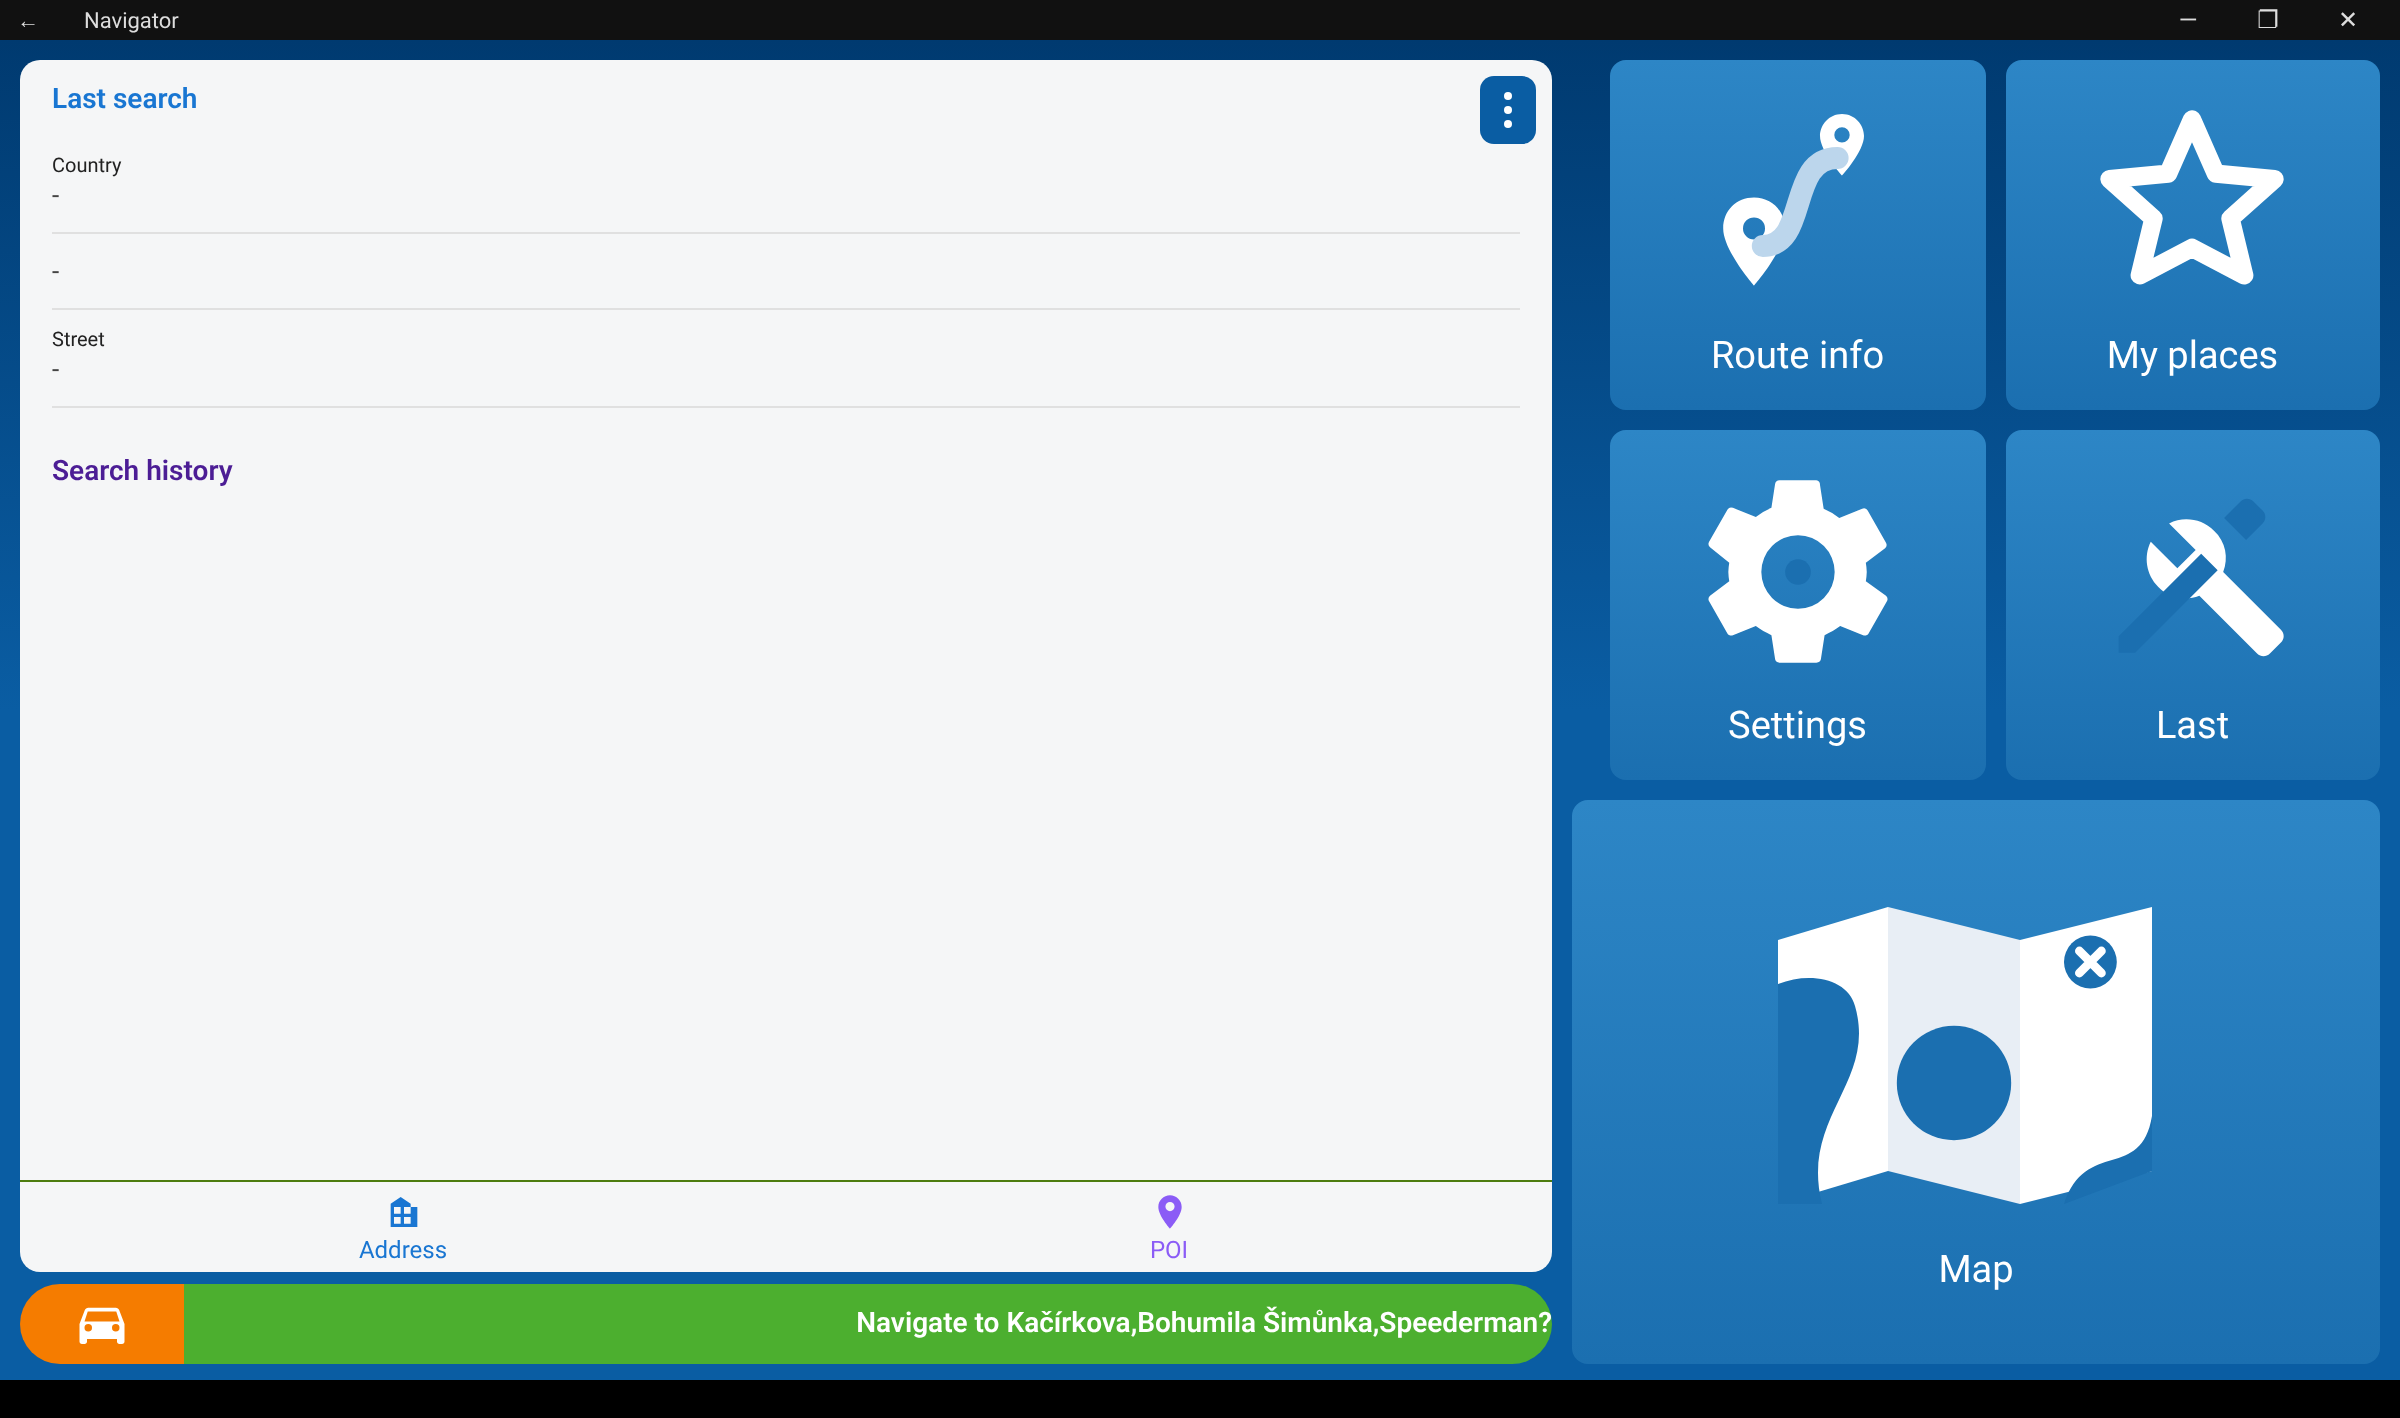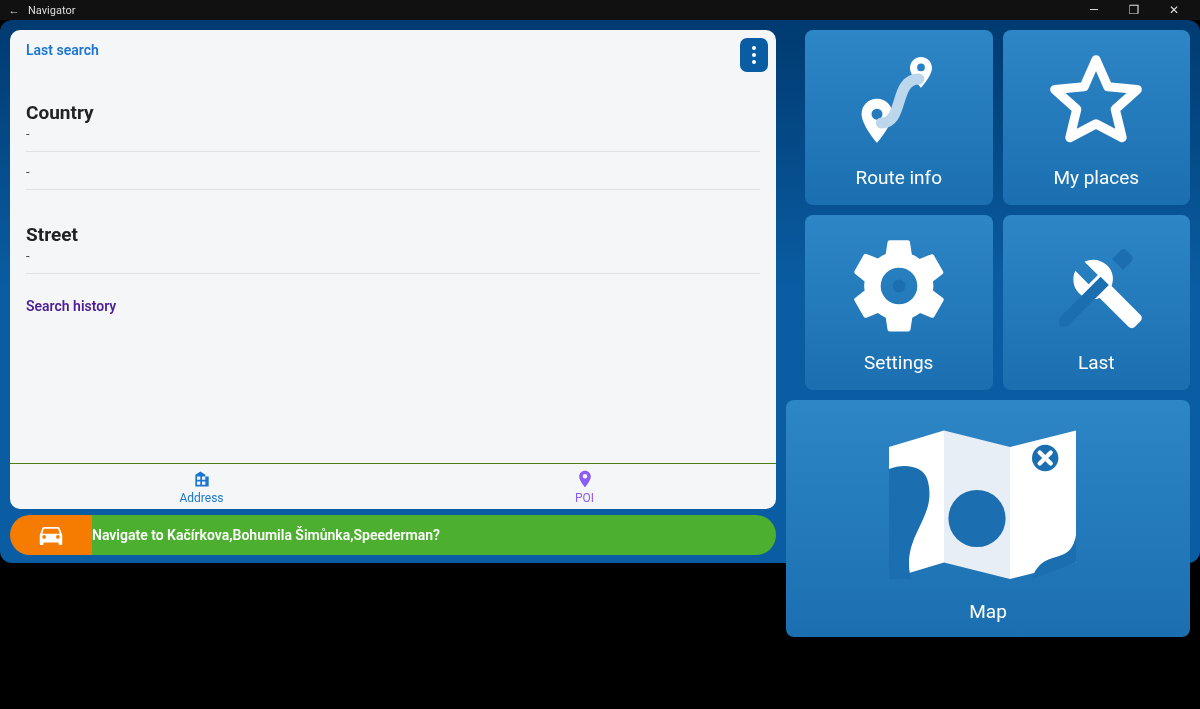--- a/index.html
+++ b/index.html
@@ -13,30 +13,29 @@
   .titlebar {
     height: 20px;
     background: #111;
     color: #ddd;
     display: flex;
     align-items: center;
     font-size: 11px;
     padding: 0 6px;
   }
   .titlebar .back { width: 16px; text-align: center; cursor: pointer; }
-  .titlebar .title { margin-left: 6px; }
+  .titlebar .title { margin-left: 20px; }
   .titlebar .spacer { flex: 1; }
   .titlebar .winbtn { width: 40px; text-align: center; cursor: pointer; font-size: 12px; }
   .app {
-    height: 543px;
+    height: 670px;
     background: linear-gradient(to bottom, #003a70 0%, #0a5da3 50%, #0a5da3 100%);
     display: flex;
     padding: 10px 10px 8px 10px;
     gap: 10px;
-    border-radius: 12px;
   }
   .left {
     flex: 1;
     display: flex;
     flex-direction: column;
     gap: 6px;
   }
   .panel {
     background: #f5f6f7;
     border-radius: 10px;
@@ -55,24 +54,23 @@
     color: #1976d2;
     font-weight: 600;
     font-size: 14px;
     margin-bottom: 10px;
   }
   .field {
     padding: 10px 0 10px 0;
     border-bottom: 1px solid #e0e0e0;
   }
   .field .label {
-    font-weight: 700;
-    font-size: 19px;
+    font-weight: 400;
+    font-size: 10px;
     color: #222;
-    margin-top: 23px;
   }
   .field .value {
     font-size: 13px;
     color: #444;
     margin-top: 2px;
   }
   .search-history {
     color: #4c1d95;
     font-weight: 600;
     font-size: 14px;
@@ -131,21 +129,21 @@
     align-items: center;
     justify-content: center;
     cursor: pointer;
   }
   .navbar .car svg { width: 30px; height: 30px; fill: #fff; }
   .navbar .go {
     flex: 1;
     background: #4caf2f;
     display: flex;
     align-items: center;
-    justify-content: flex-start;
+    justify-content: flex-end;
     color: #fff;
     font-weight: 600;
     font-size: 14px;
     cursor: pointer;
   }
   .right {
     width: 404px;
     display: flex;
     flex-direction: column;
     gap: 10px;

